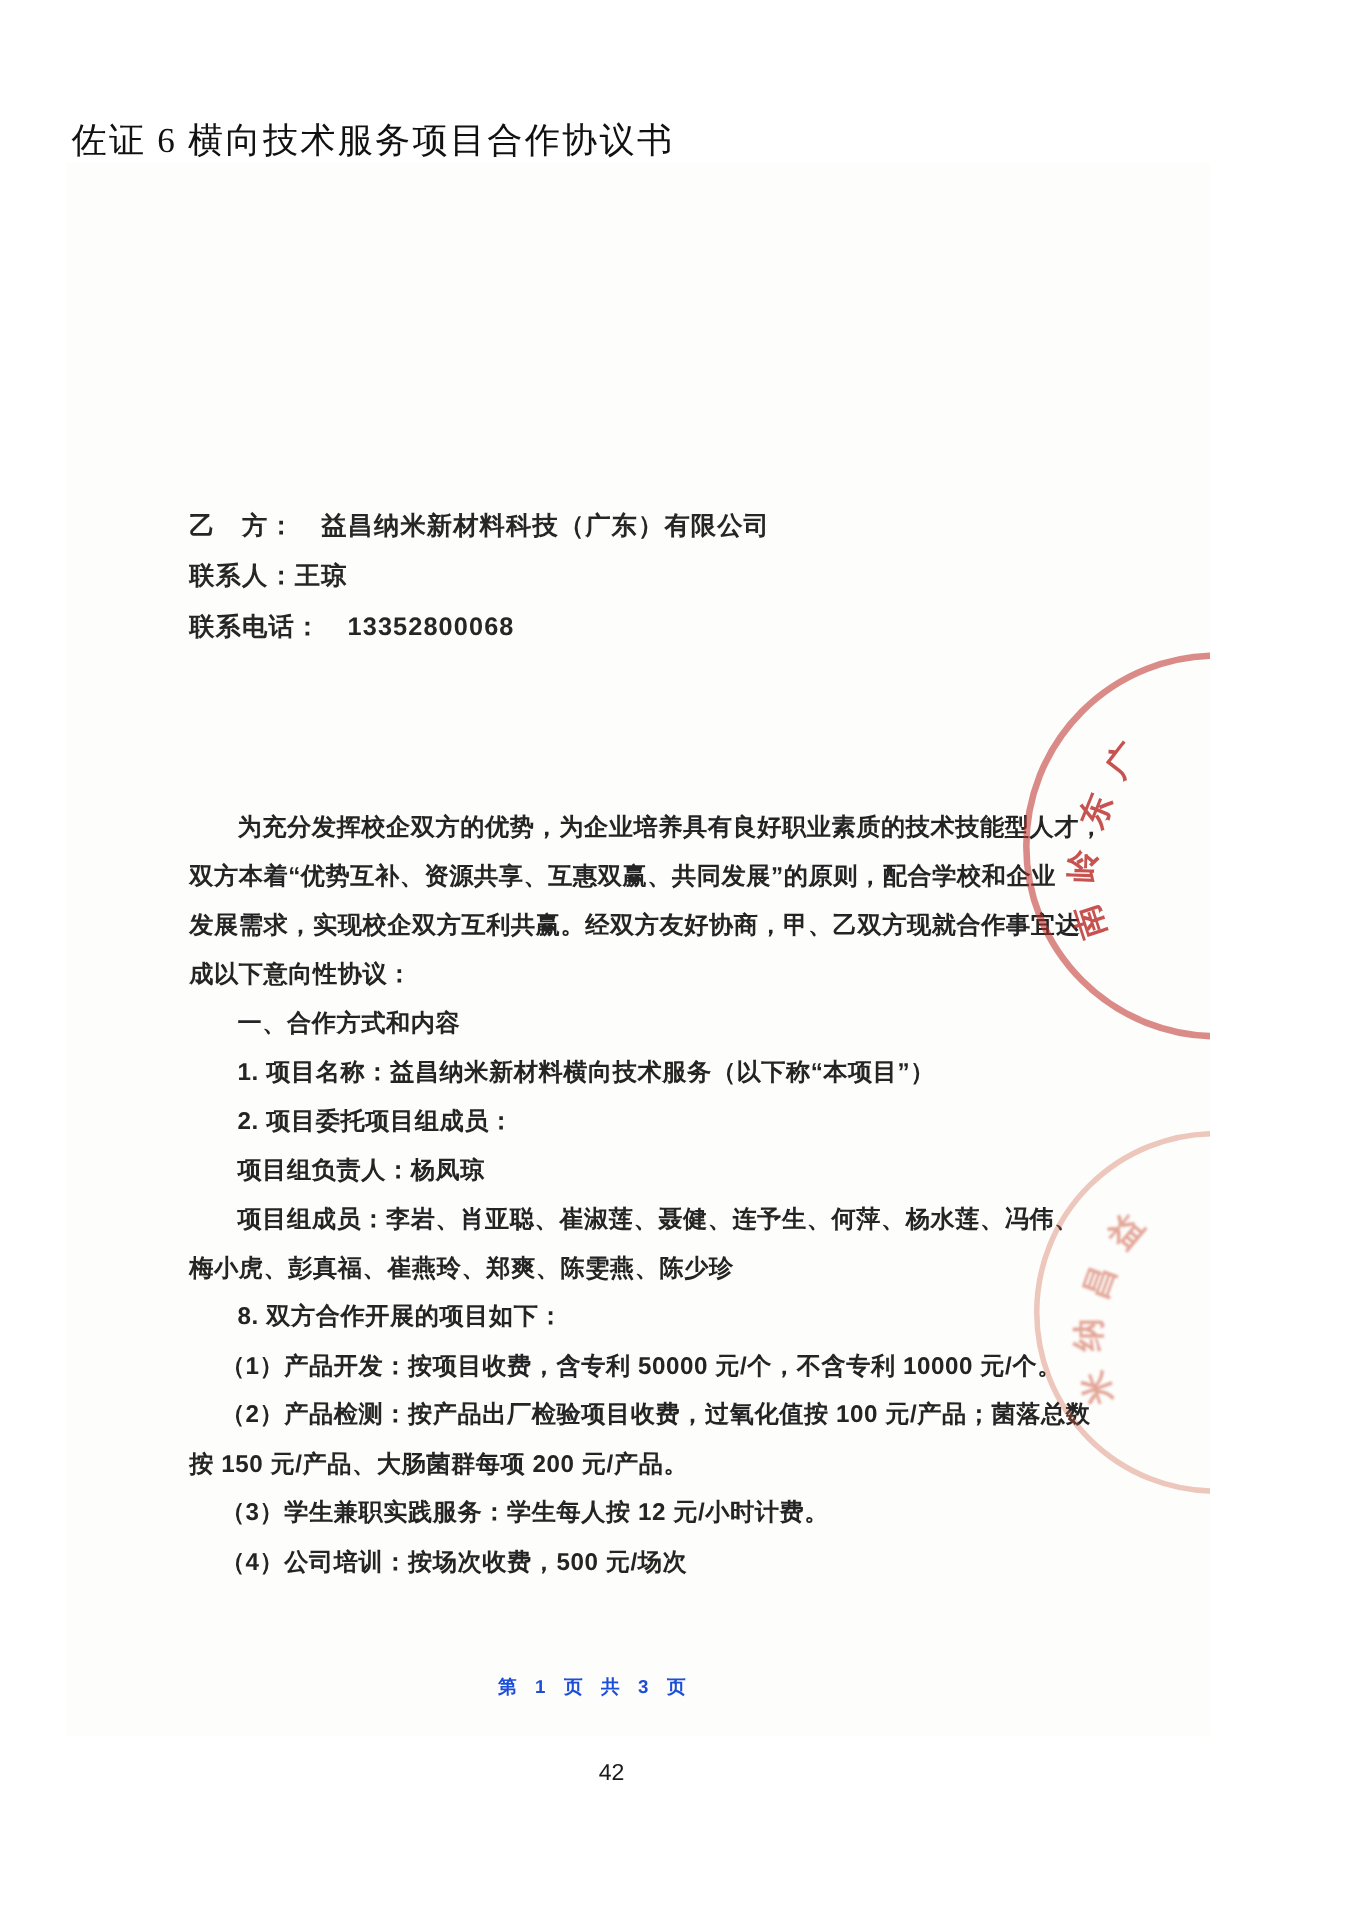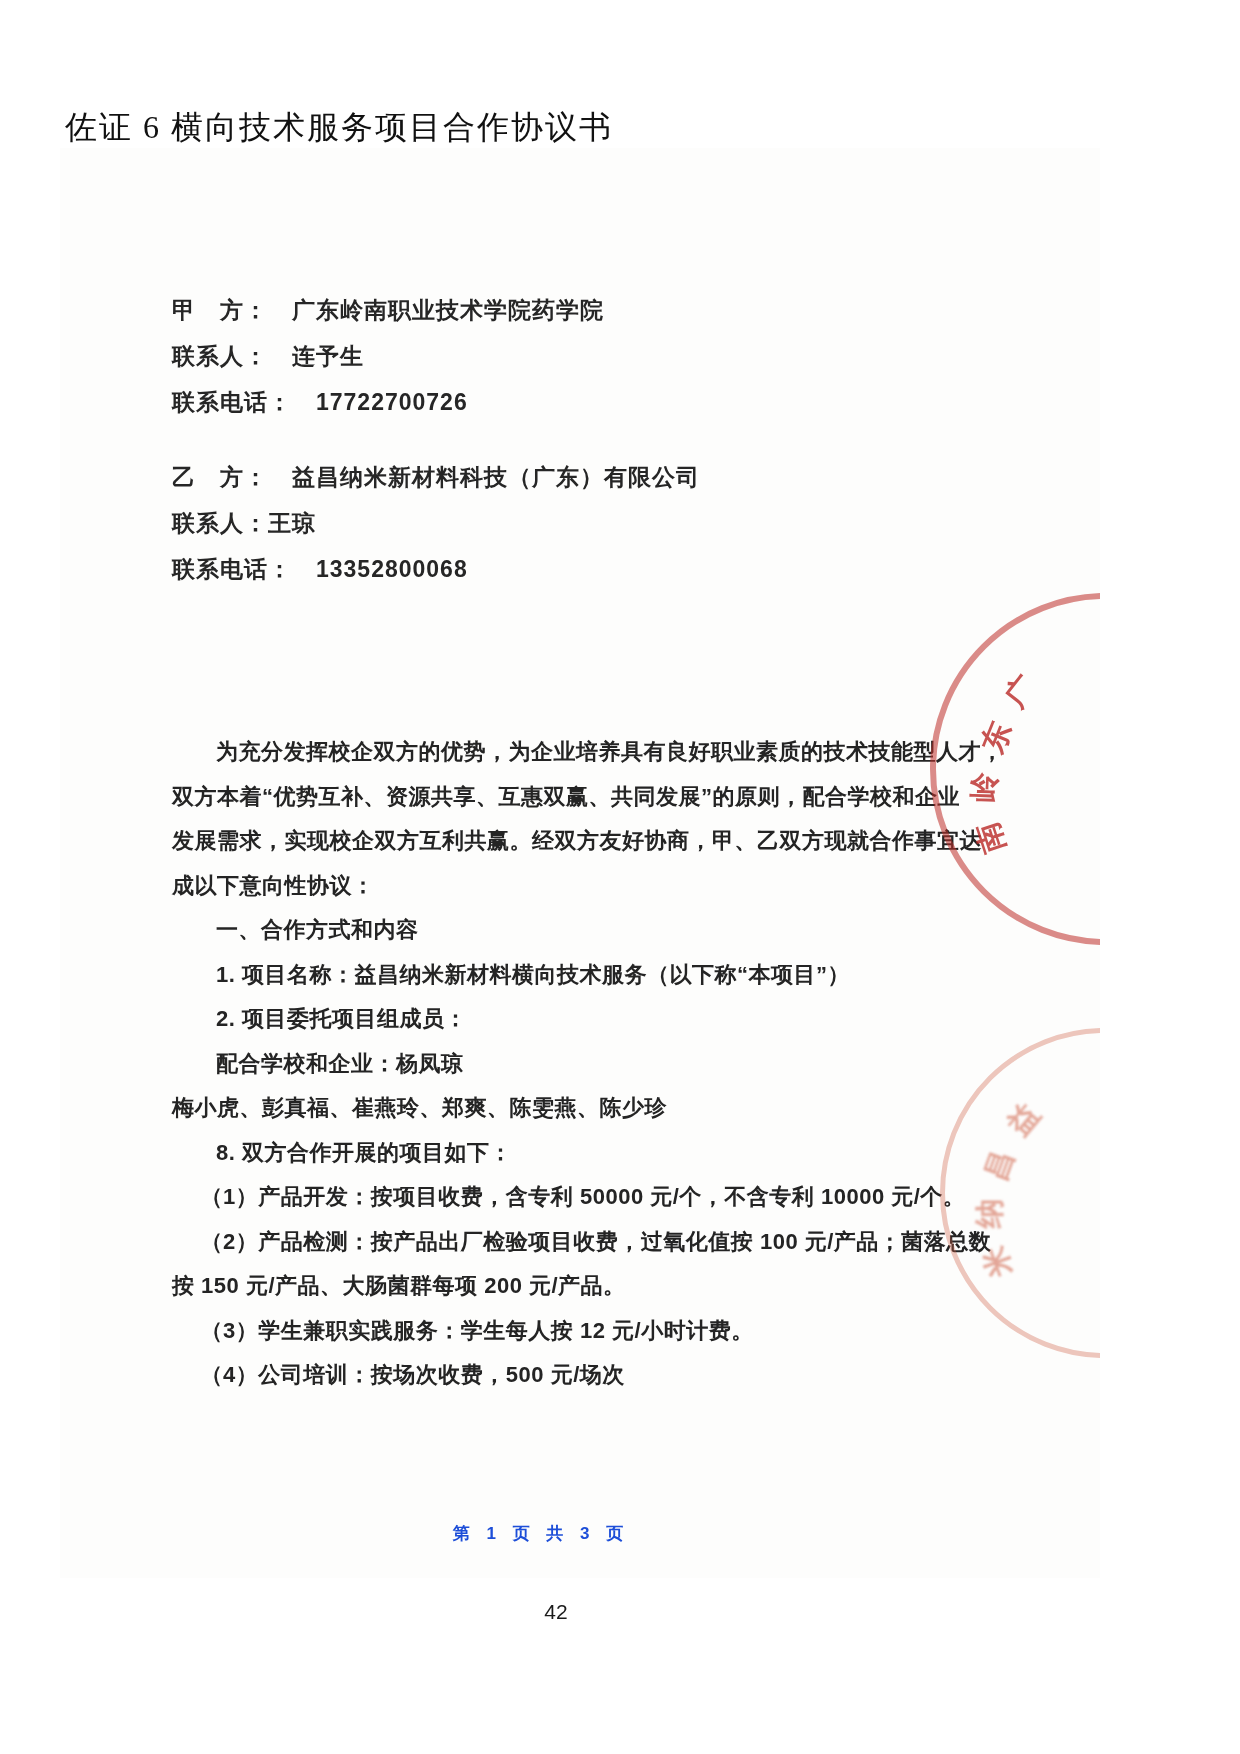--- a/index.html
+++ b/index.html
@@ -91,41 +91,37 @@
 </head>
 <body>
 
 <div id="page">
 
   <div class="caption">佐证 6  横向技术服务项目合作协议书</div>
 
   <div class="scan">
 
 
-    <div class="party party-a">
-      <p>甲　方：　广东岭南职业技术学院药学院</p>
-      <p>联系人：　连予生</p>
-      <p>联系电话：　17722700726</p>
-    </div>
 
     <div class="party party-b">
       <p>乙　方：　益昌纳米新材料科技（广东）有限公司</p>
       <p>联系人：王琼</p>
       <p>联系电话：　13352800068</p>
     </div>
 
     <div class="body-text">
       <p class="ind2">为充分发挥校企双方的优势，为企业培养具有良好职业素质的技术技能型人才，</p>
       <p>双方本着“优势互补、资源共享、互惠双赢、共同发展”的原则，配合学校和企业</p>
       <p>发展需求，实现校企双方互利共赢。经双方友好协商，甲、乙双方现就合作事宜达</p>
       <p>成以下意向性协议：</p>
       <p class="ind2 sec-head">一、合作方式和内容</p>
       <p class="ind2">1. 项目名称：益昌纳米新材料横向技术服务（以下称“本项目”）</p>
       <p class="ind2">2. 项目委托项目组成员：</p>
-      <p class="ind2">配合学校和企业：杨凤琼</p>
+      <p class="ind2">项目组负责人：杨凤琼</p>
+      <p class="ind2">项目组成员：李岩、肖亚聪、崔淑莲、聂健、连予生、何萍、杨水莲、冯伟、</p>
       <p>梅小虎、彭真福、崔燕玲、郑爽、陈雯燕、陈少珍</p>
       <p class="ind2">8. 双方合作开展的项目如下：</p>
       <p class="ind1">（1）产品开发：按项目收费，含专利 50000 元/个，不含专利 10000 元/个。</p>
       <p class="ind1">（2）产品检测：按产品出厂检验项目收费，过氧化值按 100 元/产品；菌落总数</p>
       <p>按 150 元/产品、大肠菌群每项 200 元/产品。</p>
       <p class="ind1">（3）学生兼职实践服务：学生每人按 12 元/小时计费。</p>
       <p class="ind1">（4）公司培训：按场次收费，500 元/场次</p>
     </div>
 
     <div class="doc-footer">第 1 页 共 3 页</div>

